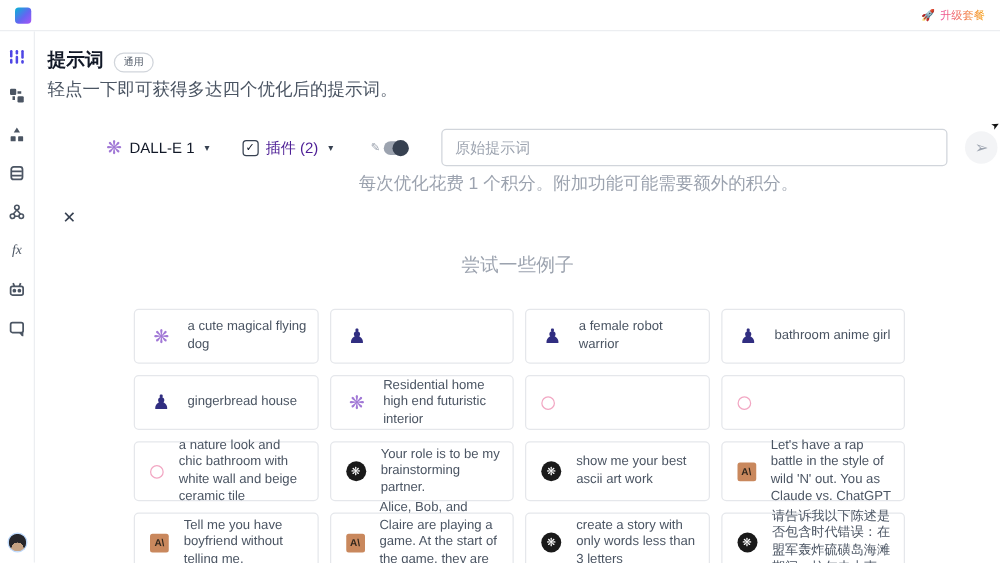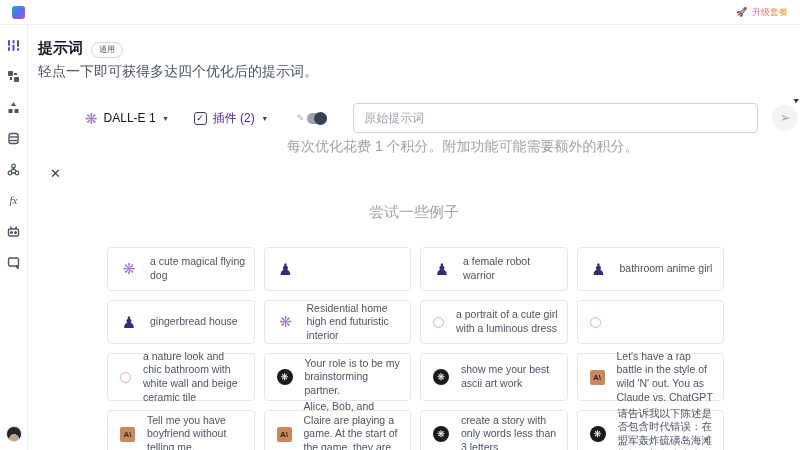--- a/index.html
+++ b/index.html
@@ -229,21 +229,20 @@
       <div class="card">
         <span class="cicon ic-pawn">♟</span>
         <span class="ctext">gingerbread house</span>
       </div>
       <div class="card">
         <span class="cicon ic-openai-purple">❋</span>
         <span class="ctext">Residential home high end futuristic interior</span>
       </div>
       <div class="card">
         <span class="cicon ic-pink-ring"></span>
-        <span class="ctext">a portrait of a cute girl with a luminous dress</span>
       </div>
       <div class="card">
         <span class="cicon ic-pink-ring"></span>
       </div>
       <div class="card">
         <span class="cicon ic-pink-ring"></span>
         <span class="ctext">a nature look and chic bathroom with white wall and beige ceramic tile</span>
       </div>
       <div class="card">
         <span class="cicon ic-openai-black">❋</span>

